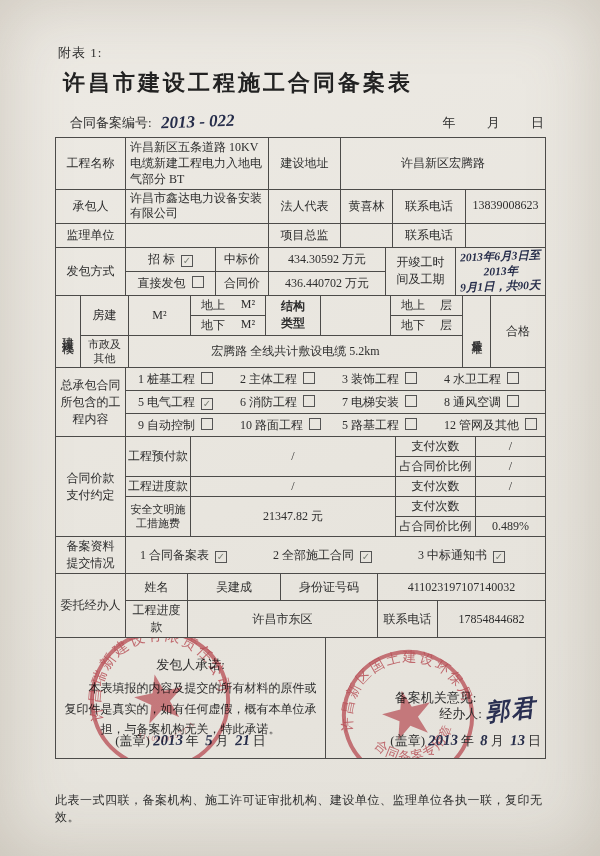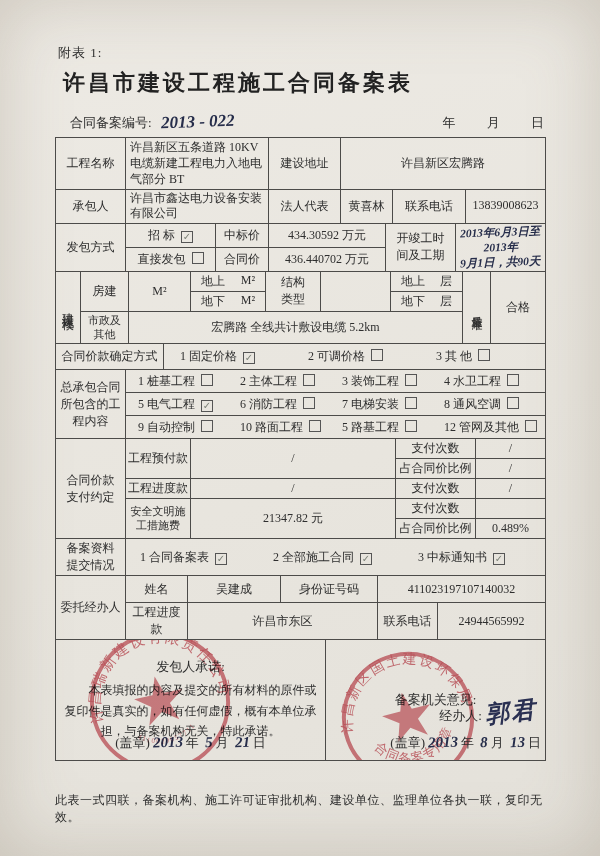--- a/index.html
+++ b/index.html
@@ -78,20 +78,28 @@
         <td colspan="3">许昌新区宏腾路</td>
       </tr>
       <tr style="height:30px">
         <td>承包人</td>
         <td class="tl sm11">许昌市鑫达电力设备安装有限公司</td>
         <td>法人代表</td>
         <td>黄喜林</td>
         <td>联系电话</td>
         <td class="sm11">13839008623</td>
       </tr>
+      <tr style="height:24px">
+        <td>监理单位</td>
+        <td class="tl"></td>
+        <td>项目总监</td>
+        <td></td>
+        <td>联系电话</td>
+        <td></td>
+      </tr>
     </tbody>
       </table>
 
     <table class="sec">
       <colgroup>
           <col style="width:70px">
           <col style="width:90px">
           <col style="width:53px">
           <col style="width:117px">
           <col style="width:70px">
@@ -137,21 +145,21 @@
           <tr style="height:20px">
         <td rowspan="3"><span class="vert">建设规模</span></td>
         <td rowspan="2">房建</td>
         <td rowspan="2">M²</td>
         <td>
               <div class="flexpair">
                 <span>地上</span>
                 <span>M²</span>
               </div>
             </td>
-        <td rowspan="2"><span class="wrapnarrow" style="width:26px;">结构类型</span></td>
+        <td rowspan="2"><span class="wrapnarrow" style="width:26px;font-weight:bold;">结构类型</span></td>
         <td rowspan="2"></td>
         <td>
               <div class="flexpair">
                 <span>地上</span>
                 <span>层</span>
               </div>
             </td>
         <td rowspan="3"><span class="vert q">质量标准</span></td>
         <td rowspan="3">合格</td>
       </tr>
@@ -169,38 +177,20 @@
               </div>
             </td>
       </tr>
       <tr style="height:28px">
         <td><span class="wrapnarrow sm11" style="width:36px;">市政及其他</span></td>
         <td colspan="5">宏腾路  全线共计敷设电缆 5.2km</td>
       </tr>
     </tbody>
       </table>
 
-    <table class="sec">
-      <colgroup>
-          <col style="width:108px">
-          <col style="width:382px">
-        </colgroup>
-      <tbody>
-          <tr style="height:26px">
-        <td>合同价款确定方式</td>
-        <td>
-          <div class="opts">
-            <span class="item"><span>1 固定价格</span><span class="cb">✓</span></span>
-            <span class="item"><span>2 可调价格</span><span class="cb"></span></span>
-            <span class="item"><span>3 其    他</span><span class="cb"></span></span>
-          </div>
-        </td>
-      </tr>
-    </tbody>
-      </table>
 
     <table class="sec">
       <colgroup>
           <col style="width:70px">
           <col style="width:420px">
         </colgroup>
       <tbody>
           <tr style="height:23px">
         <td rowspan="3"><span class="wrapnarrow" style="width:62px;">总承包合同所包含的工程内容</span></td>
         <td>
@@ -307,21 +297,21 @@
         <td rowspan="2">委托经办人</td>
         <td>姓名</td>
         <td>吴建成</td>
         <td>身份证号码</td>
         <td colspan="2">411023197107140032</td>
       </tr>
       <tr style="height:27px">
         <td>工程进度款</td>
         <td colspan="2">许昌市东区</td>
         <td>联系电话</td>
-        <td>24944565992</td>
+        <td>17854844682</td>
       </tr>
     </tbody>
       </table>
 
     <table class="sec">
       <colgroup>
           <col style="width:270px">
           <col style="width:220px">
         </colgroup>
       <tbody>

